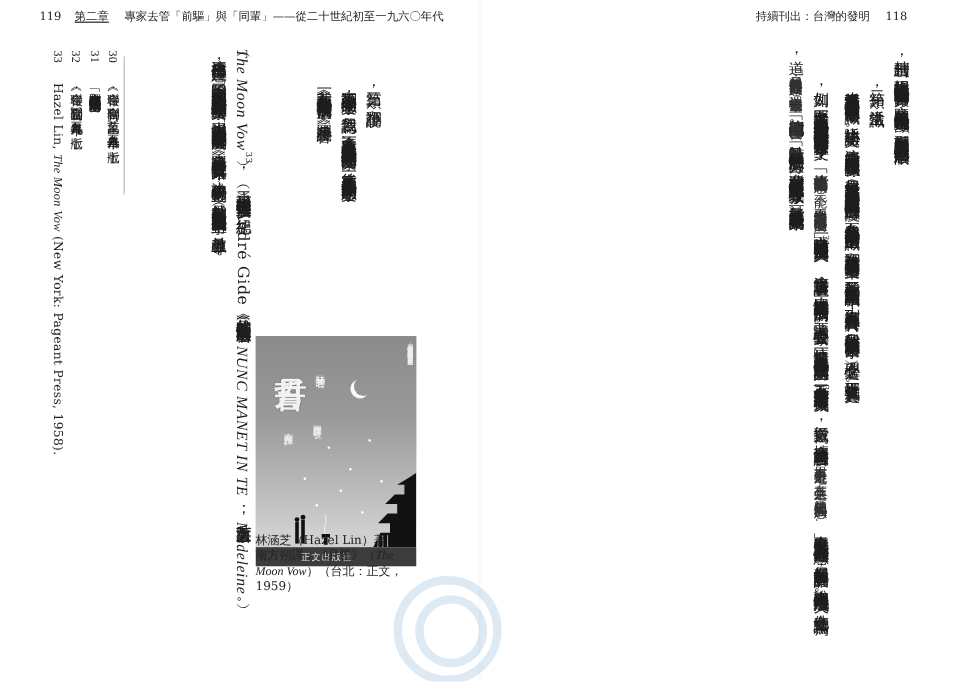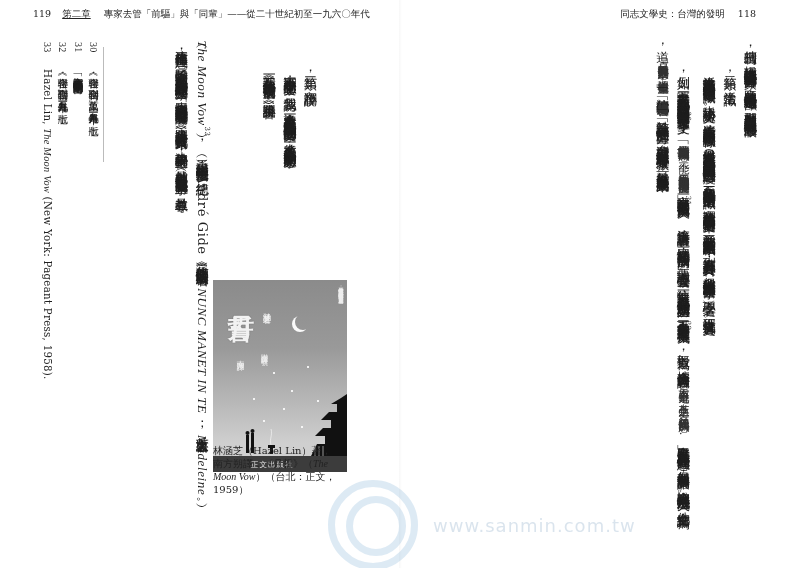--- a/index.html
+++ b/index.html
@@ -72,21 +72,21 @@
 
 <div class="gutter"></div>
 
 <div class="header left">
   <span class="pg">119</span>
   <span class="ch">第二章</span>
   <span>專家去管「前驅」與「同輩」——從二十世紀初至一九六〇年代</span>
 </div>
 
 <div class="header right">
-  <span>同志文學史：台灣的發明</span>
+  <span>持續刊出：台灣的發明</span>
   <span class="pg">118</span>
 </div>
 
 <div class="vcol" id="right-body">
   <p>持續刊出，提醒本地讀者同性戀怎樣禍害西方國家。既然美國將同性戀視為毒蛇猛獸，那麼受到美國保護的中華民國也就看同性戀不順眼。</p>
   <p class="heading">第二類，生活常識。</p>
   <p class="indent">生活常識是指至今各種媒體仍然大量刊載的「保健小常識」、「生活小祕訣」短文。這些短文看起來和同志文學沒有直接關係，但是這些短文對社會公眾（包括未來的文學寫作者）持續灌輸傳統對待同性戀的態度。一九五〇年代報社將號稱來自美國的生活常識，翻譯改寫成為教育讀者大眾的通俗文章。我並不確定這些文章到底是由誰執筆、到底有沒有忠於外文資料，但我確信這些文章以美國科學（醫學、心理學）之名，行端正社會風氣之實。</p>
   <p class="indent"><span>例如，署名「毅振」者於一九五八年的《聯合報》「副刊萬象版」發表〈關於性荷爾蒙的答案〉（長達一千三百多字）一文</span><sup>30</sup><span>，指出「</span><span class="quote">性荷爾蒙能夠治療同性戀嗎？不能。不論男女同性戀的成因是由於心理而非由於生理的。</span><span>」文中唯一提及的醫學權威是個美國人</span><sup>31</sup><span>。這篇文章告訴讀者：同性戀是一種需要被治療的病，要讓「心理」專家去管。這一位「毅振」於一九五九年更發表了〈同性戀的形成與防止〉，一千三百多字的文章密集提及五位英美權威</span><sup>32</sup><span>。毅振寫道，據金賽博士的報告說：「</span><span class="quote">男人中有百分之卅七，在其一生之中，是曾犯過一次同性戀的……</span><span>」金賽勸民眾以平常心看待普遍存在的同性戀，但是毅振曲解金賽的話，說金賽認為同性戀氾濫成災。他在全文結論寫道，「</span><span class="quote">另外對於犯有這種性變態的人，心理治療也很重要</span><span>」，能讓他們走回「</span><span class="quote">正常的兩性生活裡去</span><span>」。結論又點名「</span><span class="quote">心理治療</span><span>」是同性戀的藥方。台灣公眾一看到同性戀就想要向「心理專家」求救，可能就是這類文章潛移默化的效果。</span></p>
 </div>
 
@@ -139,14 +139,13 @@
   </svg>
   <div class="publisher-bar"></div>
   <div class="publisher">正文出版社</div>
 </div>
 
 <div class="caption"><span>林涵芝（Hazel Lin）著，南方朔譯，《月誓》（</span><em>The Moon Vow</em><span>）（台北：正文，1959）</span></div>
 
 <div class="watermark">
   <div class="arc" style="left:-10px;top:10px;width:90px;height:90px"></div>
   <div class="arc" style="left:8px;top:26px;width:60px;height:60px"></div>
-  <div class="wm-url">www.sanmin.com.tw</div>
 </div>
 
 </body></html>

